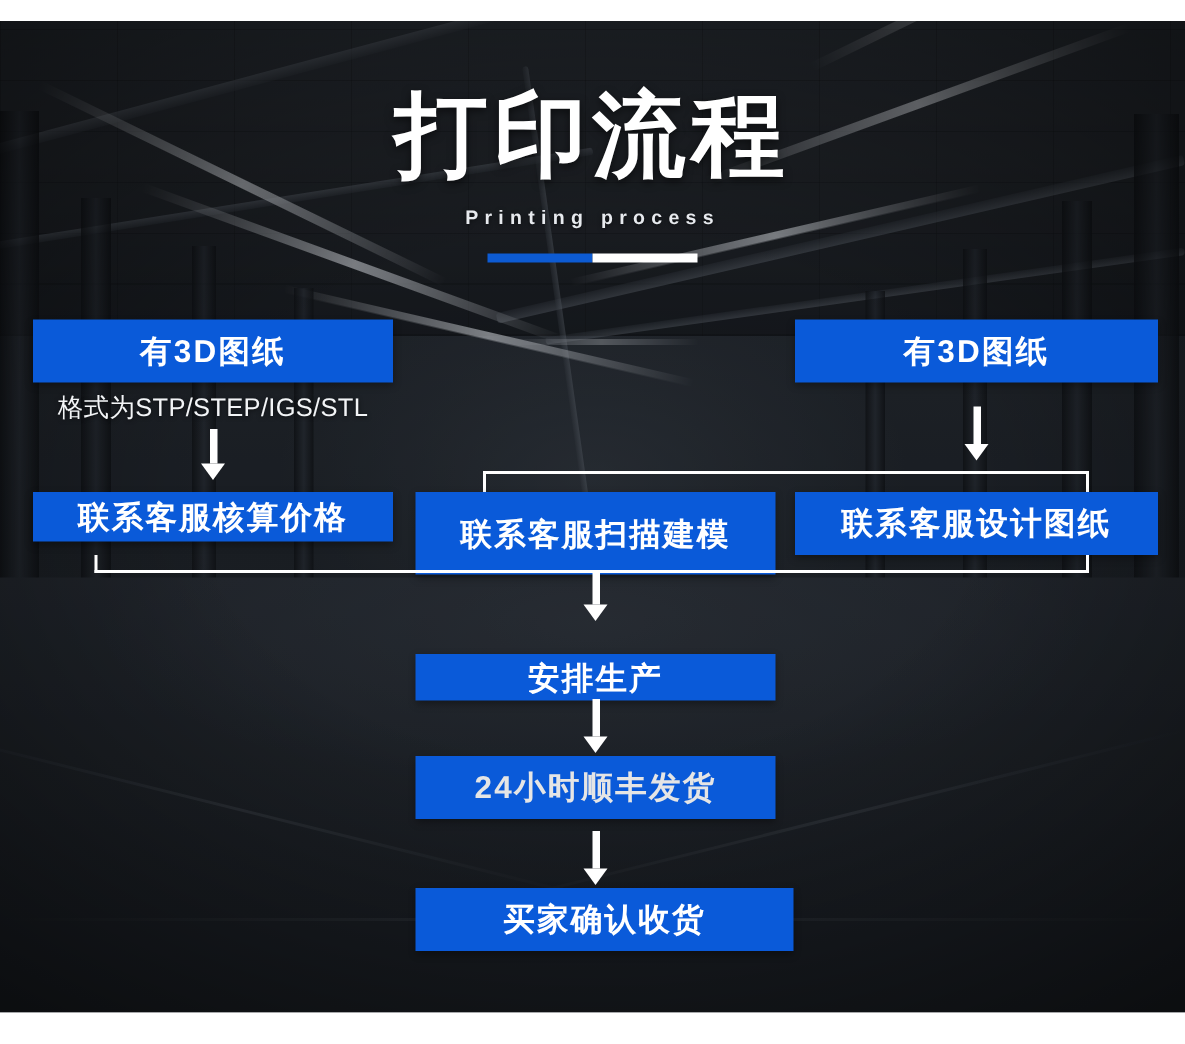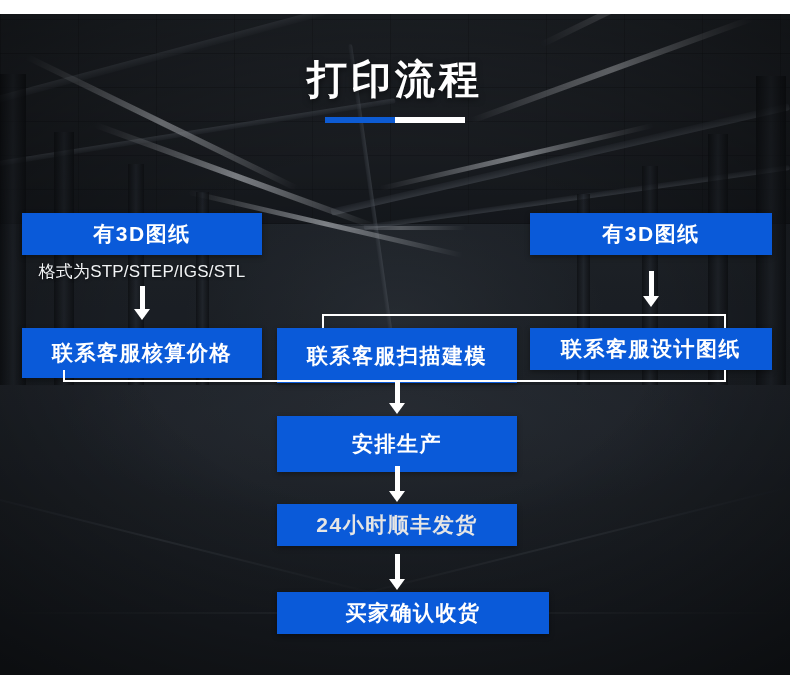--- a/index.html
+++ b/index.html
@@ -97,21 +97,21 @@
   .band.bottom { bottom: 0; height: 21px; }
 
   
   .header {
     position: absolute;
     left: 0; top: 58px;
     width: 790px;
     text-align: center;
   }
   .title {
-    font-size: 40px;
+    font-size: 62px;
     font-weight: 700;
     color: #ffffff;
     letter-spacing: 4px;
     line-height: 1.05;
     text-shadow: 0 2px 6px rgba(0,0,0,0.55);
   }
   .subtitle {
     margin-top: 14px;
     font-size: 13px;
     font-weight: 700;
@@ -227,20 +227,21 @@
 
     <div class="darken"></div>
     <div class="vignette"></div>
   </div>
 
   <div class="band top"></div>
   <div class="band bottom"></div>
 
   <div class="header">
     <div class="title">打印流程</div>
+    <div class="subtitle">Printing process</div>
     <div class="rule">
       <div class="rule-blue"></div>
       <div class="rule-white"></div>
     </div>
   </div>
 
   <div class="flow">
 
     <div class="box" style="left:22px; top:213px; width:240px; height:42px;">
       <span>有3D图纸</span>
@@ -258,55 +259,55 @@
 
     <div class="arrow" style="left:631px; top:271px; width:40px; height:36px;">
       <div class="shaft" style="height:25px;"></div>
       <div class="head"></div>
     </div>
 
     <div class="vline" style="left:322px; top:315px; height:14px;"></div>
     <div class="hline" style="left:322px; top:314px; width:404px;"></div>
     <div class="vline" style="left:724px; top:314px; height:14px;"></div>
 
-    <div class="box" style="left:22px; top:328px; width:240px; height:50px;">
+    <div class="box" style="left:22px; top:328px; width:240px; height:33px;">
       <span>联系客服核算价格</span>
     </div>
     <div class="box" style="left:277px; top:328px; width:240px; height:55px;">
       <span>联系客服扫描建模</span>
     </div>
     <div class="box" style="left:530px; top:328px; width:242px; height:42px;">
       <span>联系客服设计图纸</span>
     </div>
 
     <div class="vline" style="left:63px; top:370px; height:12px;"></div>
     <div class="hline" style="left:63px; top:380px; width:663px;"></div>
     <div class="vline" style="left:724px; top:370px; height:12px;"></div>
 
     <div class="arrow" style="left:377px; top:382px; width:40px; height:32px;">
       <div class="shaft" style="height:21px;"></div>
       <div class="head"></div>
     </div>
 
-    <div class="box" style="left:277px; top:416px; width:240px; height:56px;">
+    <div class="box" style="left:277px; top:436px; width:240px; height:31px;">
       <span>安排生产</span>
     </div>
 
     <div class="arrow" style="left:377px; top:466px; width:40px; height:36px;">
       <div class="shaft" style="height:25px;"></div>
       <div class="head"></div>
     </div>
 
     <div class="box accent" style="left:277px; top:504px; width:240px; height:42px;">
       <span>24小时顺丰发货</span>
     </div>
 
     <div class="arrow" style="left:377px; top:554px; width:40px; height:36px;">
       <div class="shaft" style="height:25px;"></div>
       <div class="head"></div>
     </div>
 
-    <div class="box" style="left:277px; top:592px; width:272px; height:42px;">
+    <div class="box" style="left:277px; top:592px; width:252px; height:42px;">
       <span>买家确认收货</span>
     </div>
 
   </div>
 </div>
 
 </body></html>

